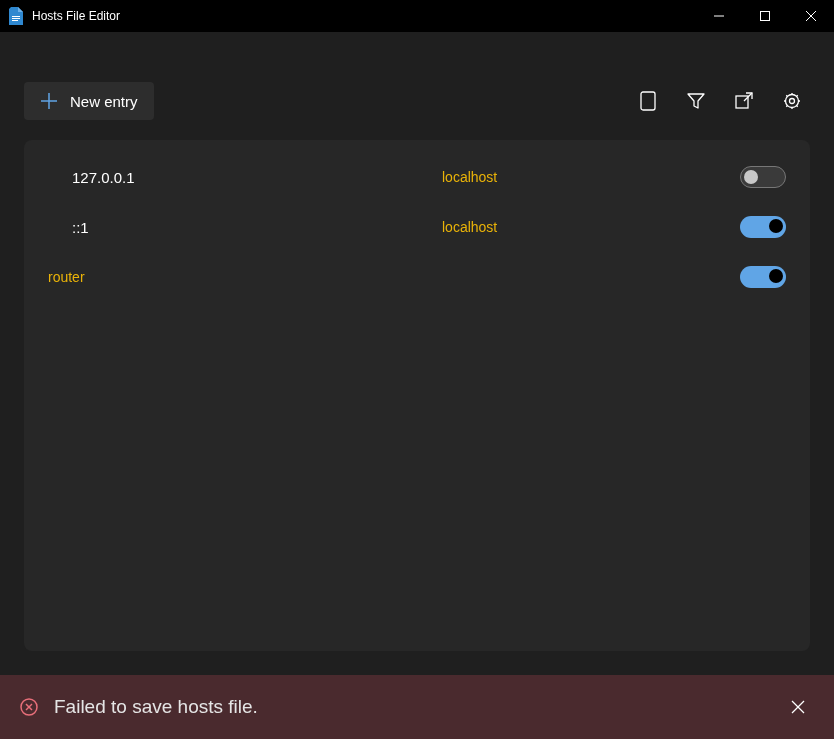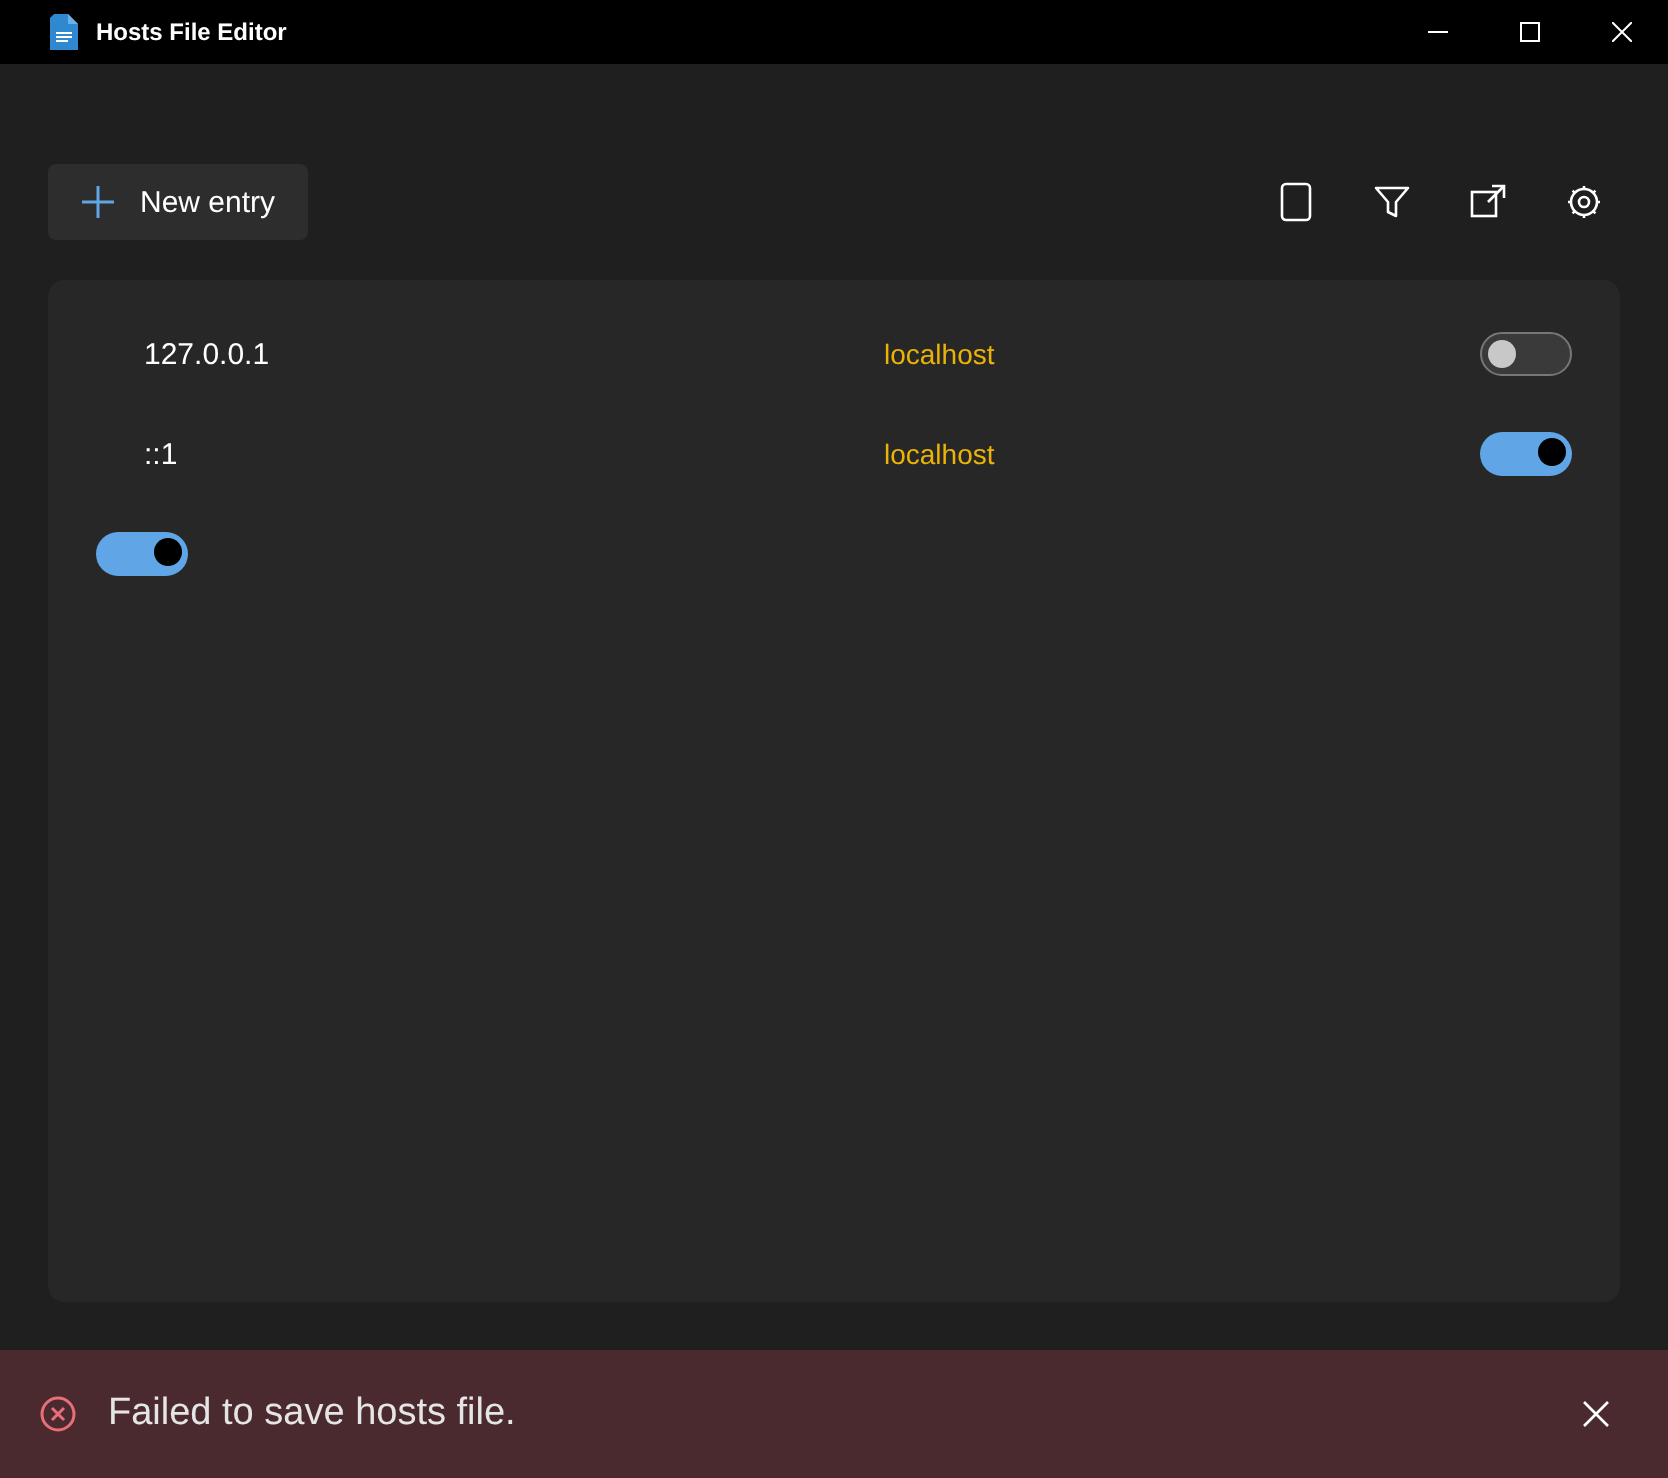--- a/index.html
+++ b/index.html
@@ -16,22 +16,21 @@
       overflow: hidden;
       display: flex;
       flex-direction: column;
     }
     
     .title-bar {
       height: 32px;
       background: #000;
       display: flex;
       align-items: center;
-      padding-left: 24px;
-      font-weight: bold;
+      padding-left: 8px;
     }
     .app-icon {
       width: 16px;
       height: 20px;
       display: flex;
       align-items: center;
       justify-content: center;
       margin-right: 8px;
     }
     .title-text {
@@ -253,20 +252,21 @@
         </div>
       </div>
       <div class="entry-row">
         <div class="entry-ip">::1</div>
         <div class="entry-host">localhost</div>
         <div class="toggle on">
           <div class="toggle-knob"></div>
         </div>
       </div>
       <div class="entry-row">
+        <div class="entry-host">router</div>
         <div class="toggle on">
           <div class="toggle-knob"></div>
         </div>
       </div>
     </div>
 </div>
 
 <div class="error-bar">
   <div class="error-icon-wrap">
     <svg width="18" height="18" viewBox="0 0 18 18">

